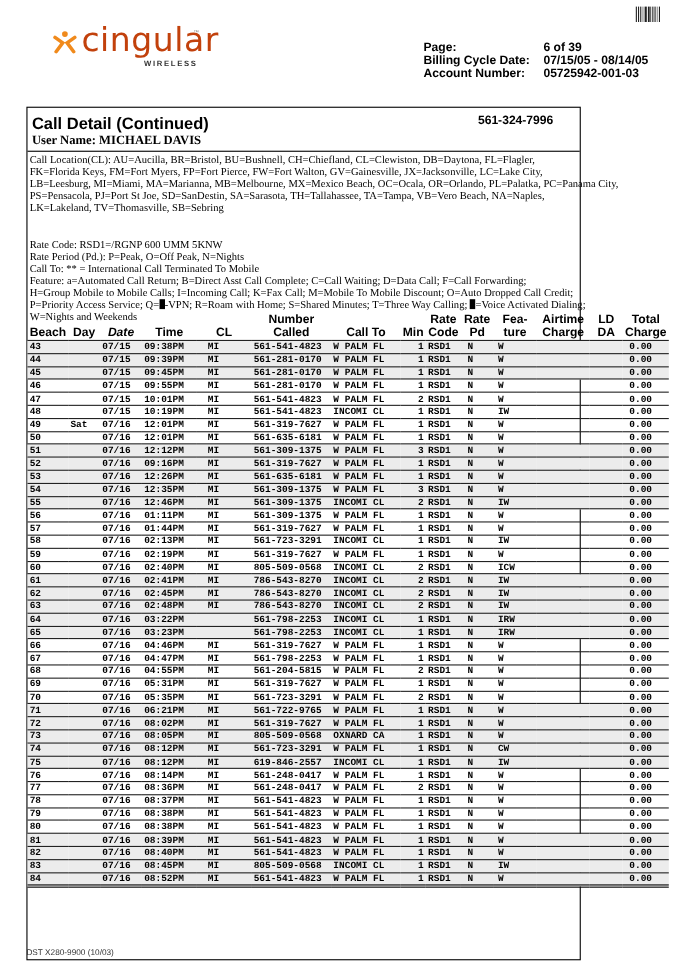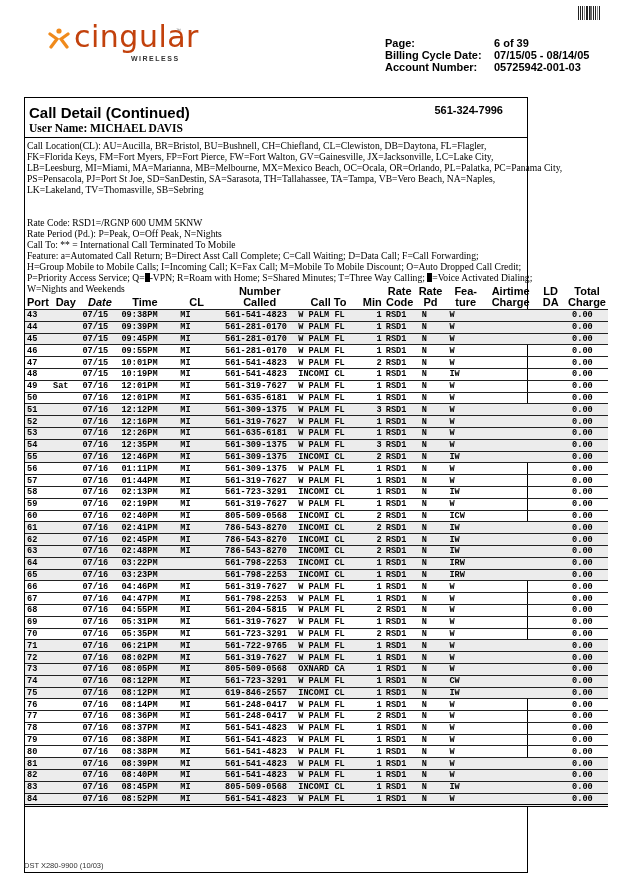--- a/index.html
+++ b/index.html
@@ -105,21 +105,21 @@
     <p>Call To: ** = International Call Terminated To Mobile</p>
     <p>Feature: a=Automated Call Return; B=Direct Asst Call Complete; C=Call Waiting; D=Data Call; F=Call Forwarding;</p>
     <p>H=Group Mobile to Mobile Calls; I=Incoming Call; K=Fax Call; M=Mobile To Mobile Discount; O=Auto Dropped Call Credit;</p>
     <p><span>P=Priority Access Service; Q=</span><span class="blk"></span><span>-VPN; R=Roam with Home; S=Shared Minutes; T=Three Way Calling; </span><span class="blk"></span><span>=Voice Activated Dialing;</span></p>
     <p>W=Nights and Weekends</p>
   </div>
 
   <table>
     <thead>
       <tr id="hdr-row">
-          <th style="white-space: pre-line; text-align: left;">Port</th>
+          <th style="white-space: pre-line; text-align: left;">Beach</th>
           <th style="white-space: pre-line;">Day</th>
           <th style="white-space: pre-line; font-style: italic;">Date</th>
           <th style="white-space: pre-line;">Time</th>
           <th style="white-space: pre-line;">CL</th>
           <th style="white-space: pre-line;">Number
 Called</th>
           <th style="white-space: pre-line;">Call To</th>
           <th style="white-space: pre-line;">Min</th>
           <th style="white-space: pre-line;">Rate
 Code</th>
@@ -277,21 +277,21 @@
           <td class="rp">N</td>
           <td class="feat">W</td>
           <td class="air"></td>
           <td class="ld"></td>
           <td class="tot">0.00</td>
         </tr>
         <tr class="shaded">
           <td class="item">52</td>
           <td class="day"></td>
           <td class="date">07/16</td>
-          <td class="time">12:16PM</td>
+          <td class="time">09:16PM</td>
           <td class="cl">MI</td>
           <td class="num">561-319-7627</td>
           <td class="to">W PALM FL</td>
           <td class="min">1</td>
           <td class="rc">RSD1</td>
           <td class="rp">N</td>
           <td class="feat">W</td>
           <td class="air"></td>
           <td class="ld"></td>
           <td class="tot">0.00</td>

